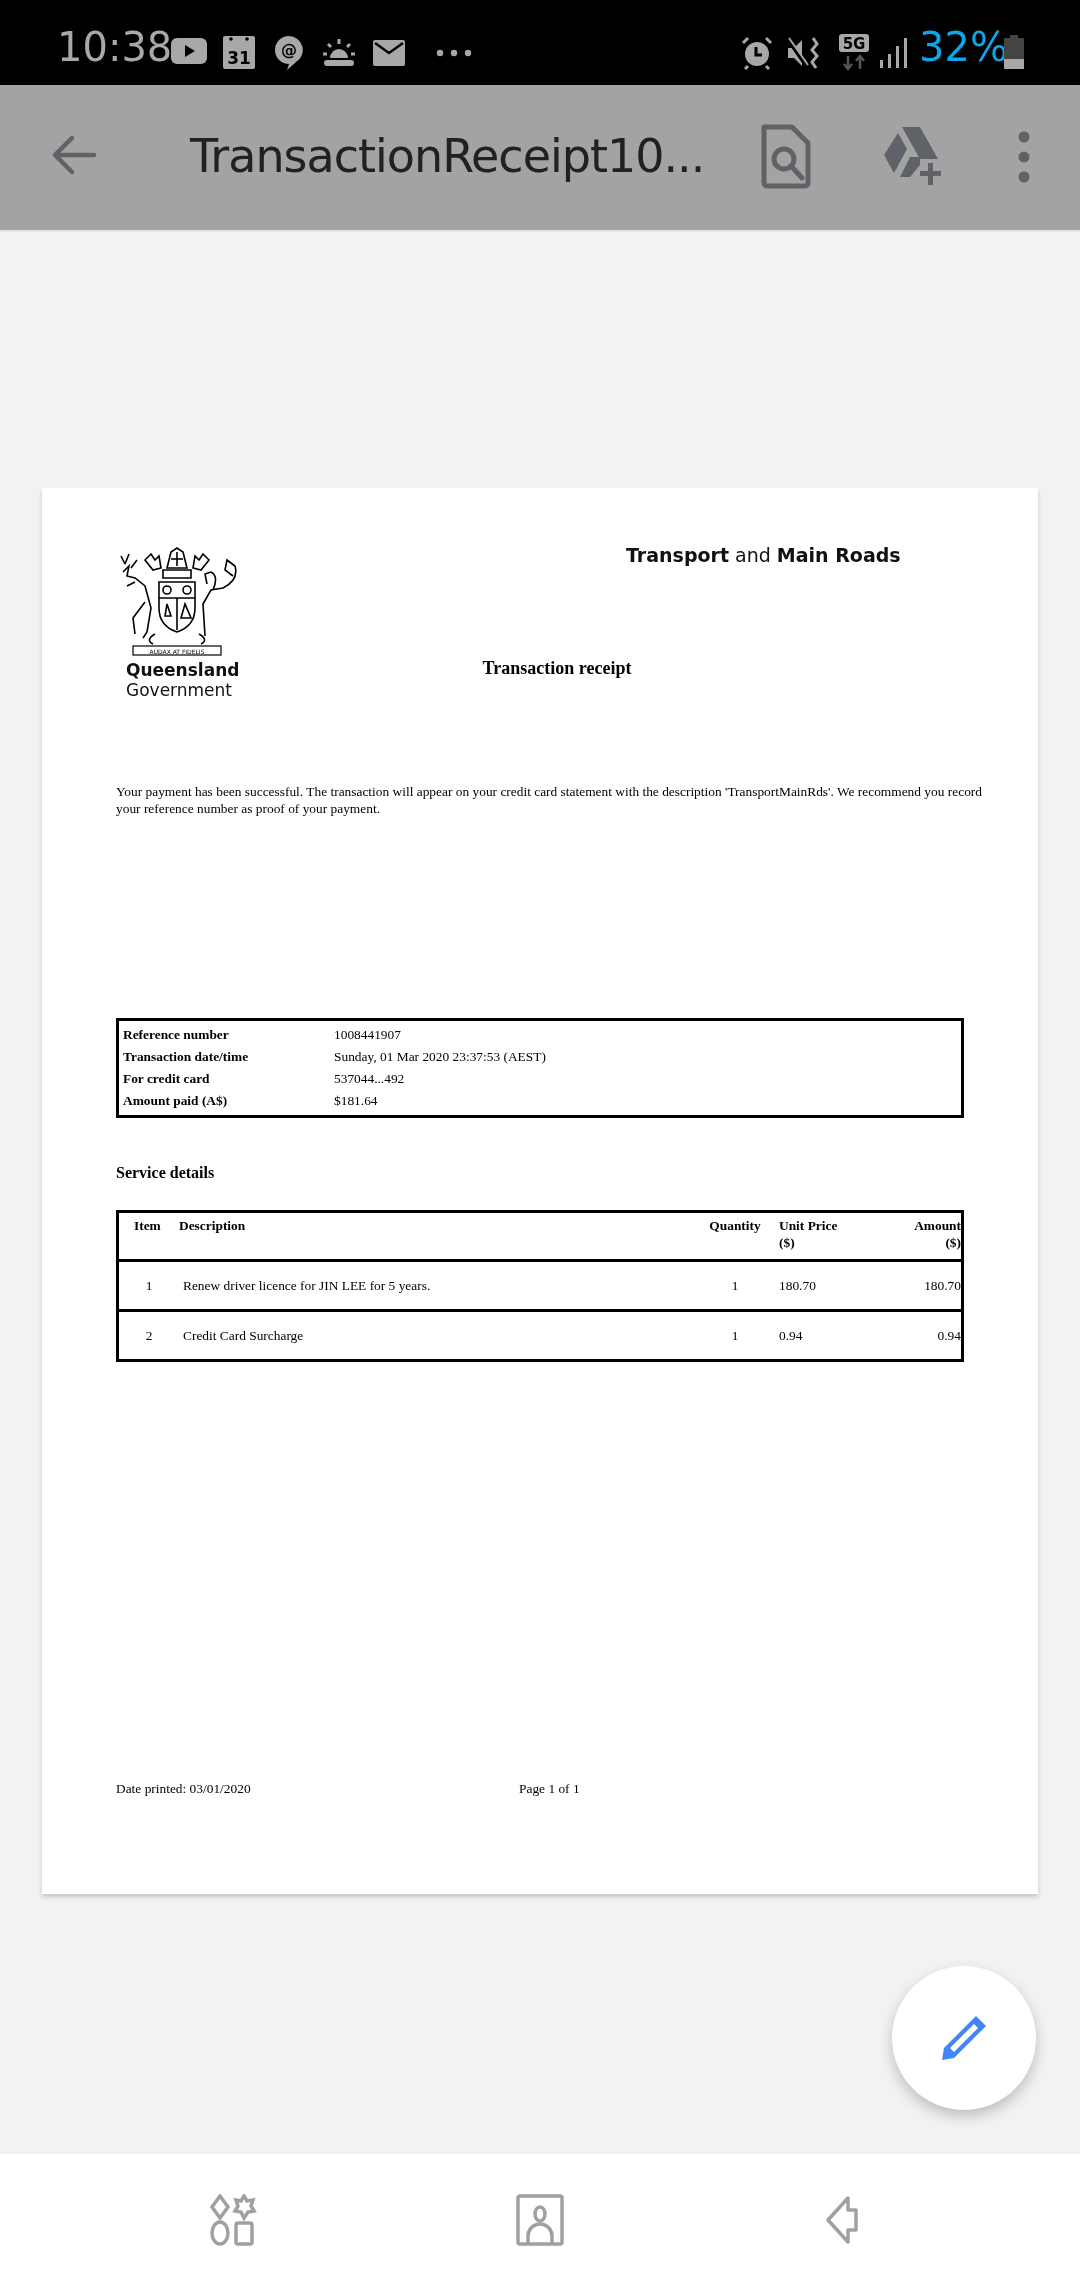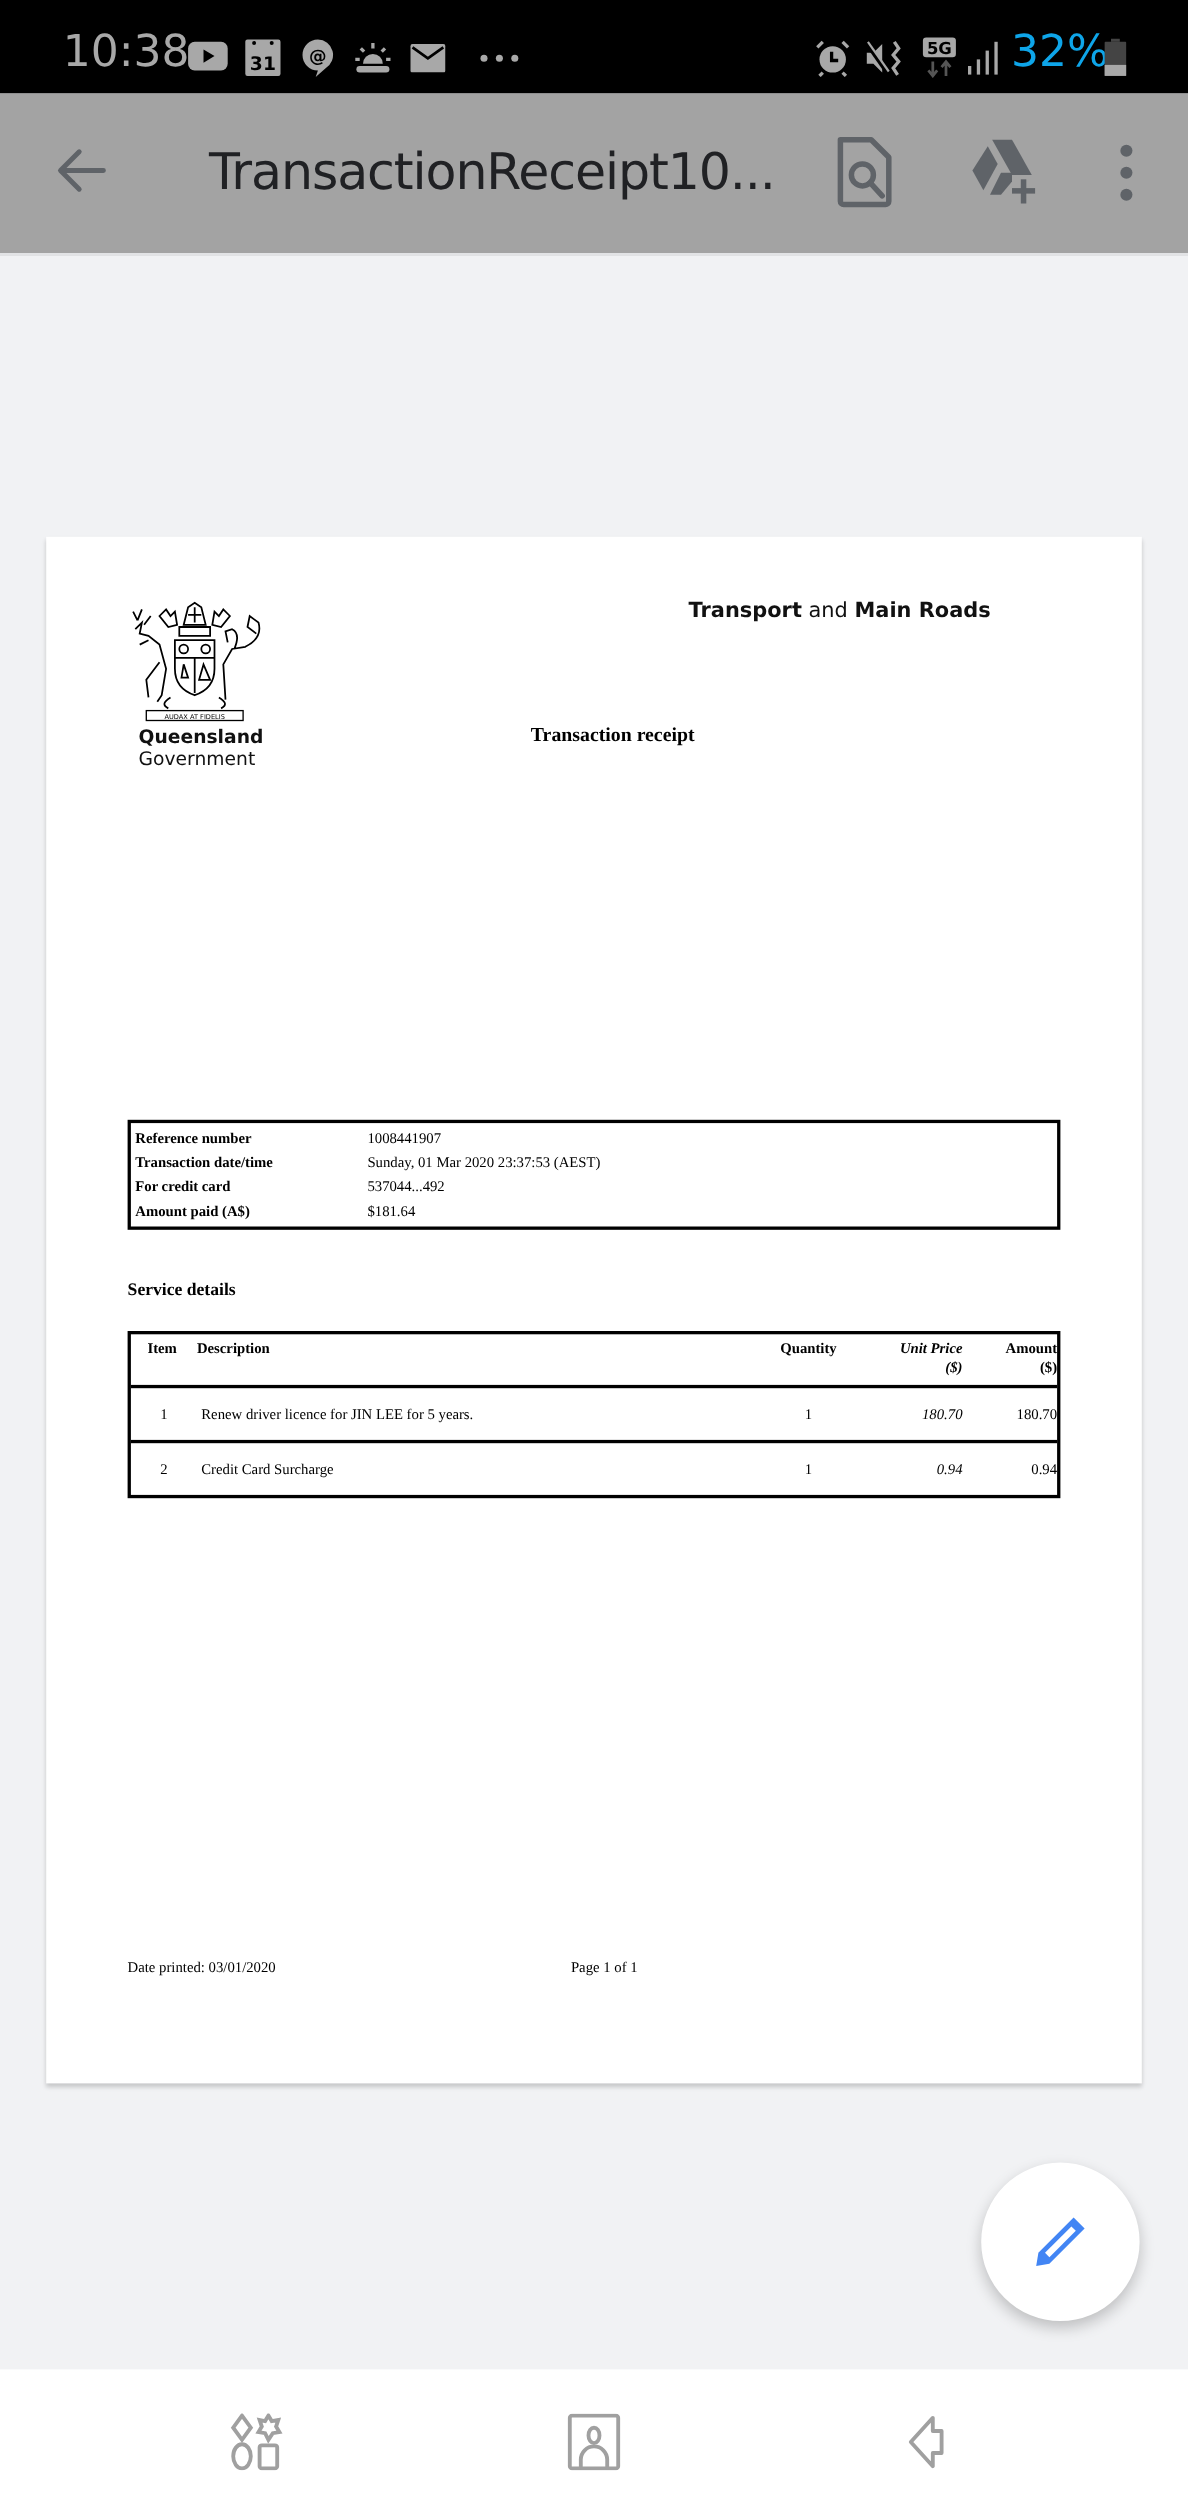--- a/index.html
+++ b/index.html
@@ -35,21 +35,21 @@
   .service-heading { position: absolute; left: 74px; top: 676px; font-weight: bold; font-size: 16px; }
 
   .svc { position: absolute; left: 74px; top: 722px; width: 848px; border: 3px solid #000; font-size: 13.4px; }
   .svc-row { display: flex; position: relative; }
   .svc-row + .svc-row { border-top: 3px solid #000; }
   .svc-head { height: 46px; font-weight: bold; }
   .svc-body { height: 50px; align-items: center; }
   .c-item { width: 60px; padding-left: 15px; }
   .c-desc { width: 512px; }
   .c-qty { width: 88px; text-align: center; }
-  .c-unit { width: 96px; text-align: right; font-style: italic; }
+  .c-unit { width: 96px; text-align: left; }
   .c-amt { width: 86px; text-align: right; }
   .svc-head > div { padding-top: 4px; line-height: 17px; }
   .svc-body .c-item { text-align: center; padding-left: 0; width: 60px; }
   .svc-body .c-desc { padding-left: 4px; }
 
   .footer-date { position: absolute; left: 74px; top: 1293px; font-size: 13.4px; }
   .footer-page { position: absolute; left: 477px; top: 1293px; font-size: 13.4px; }
 
   .fab { position: absolute; left: 892px; top: 1966px; width: 144px; height: 144px; border-radius: 50%; background: #fff; box-shadow: 0 6px 14px rgba(0,0,0,0.22); display: flex; align-items: center; justify-content: center; }
 
@@ -191,20 +191,21 @@
       <rect x="18" y="100" width="88" height="9" stroke="#000" stroke-width="1.2" fill="none"></rect>
       <text x="62" y="107.5" font-size="6" text-anchor="middle" font-family="DejaVu Sans, sans-serif" fill="#000">AUDAX AT FIDELIS</text>
     </svg>
     <div class="qld-name">Queensland</div>
     <div class="qld-gov">Government</div>
 
     <div class="agency"><b>Transport</b><span> and </span><b>Main Roads</b></div>
 
     <div class="receipt-title">Transaction receipt</div>
 
+    <div class="intro">Your payment has been successful. The transaction will appear on your credit card statement with the description 'TransportMainRds'. We recommend you record your reference number as proof of your payment.</div>
 
     <div class="summary">
       <div class="summary-row">
         <span class="k">Reference number</span>
         <span class="v">1008441907</span>
       </div>
       <div class="summary-row">
         <span class="k">Transaction date/time</span>
         <span class="v">Sunday, 01 Mar 2020 23:37:53 (AEST)</span>
       </div>

